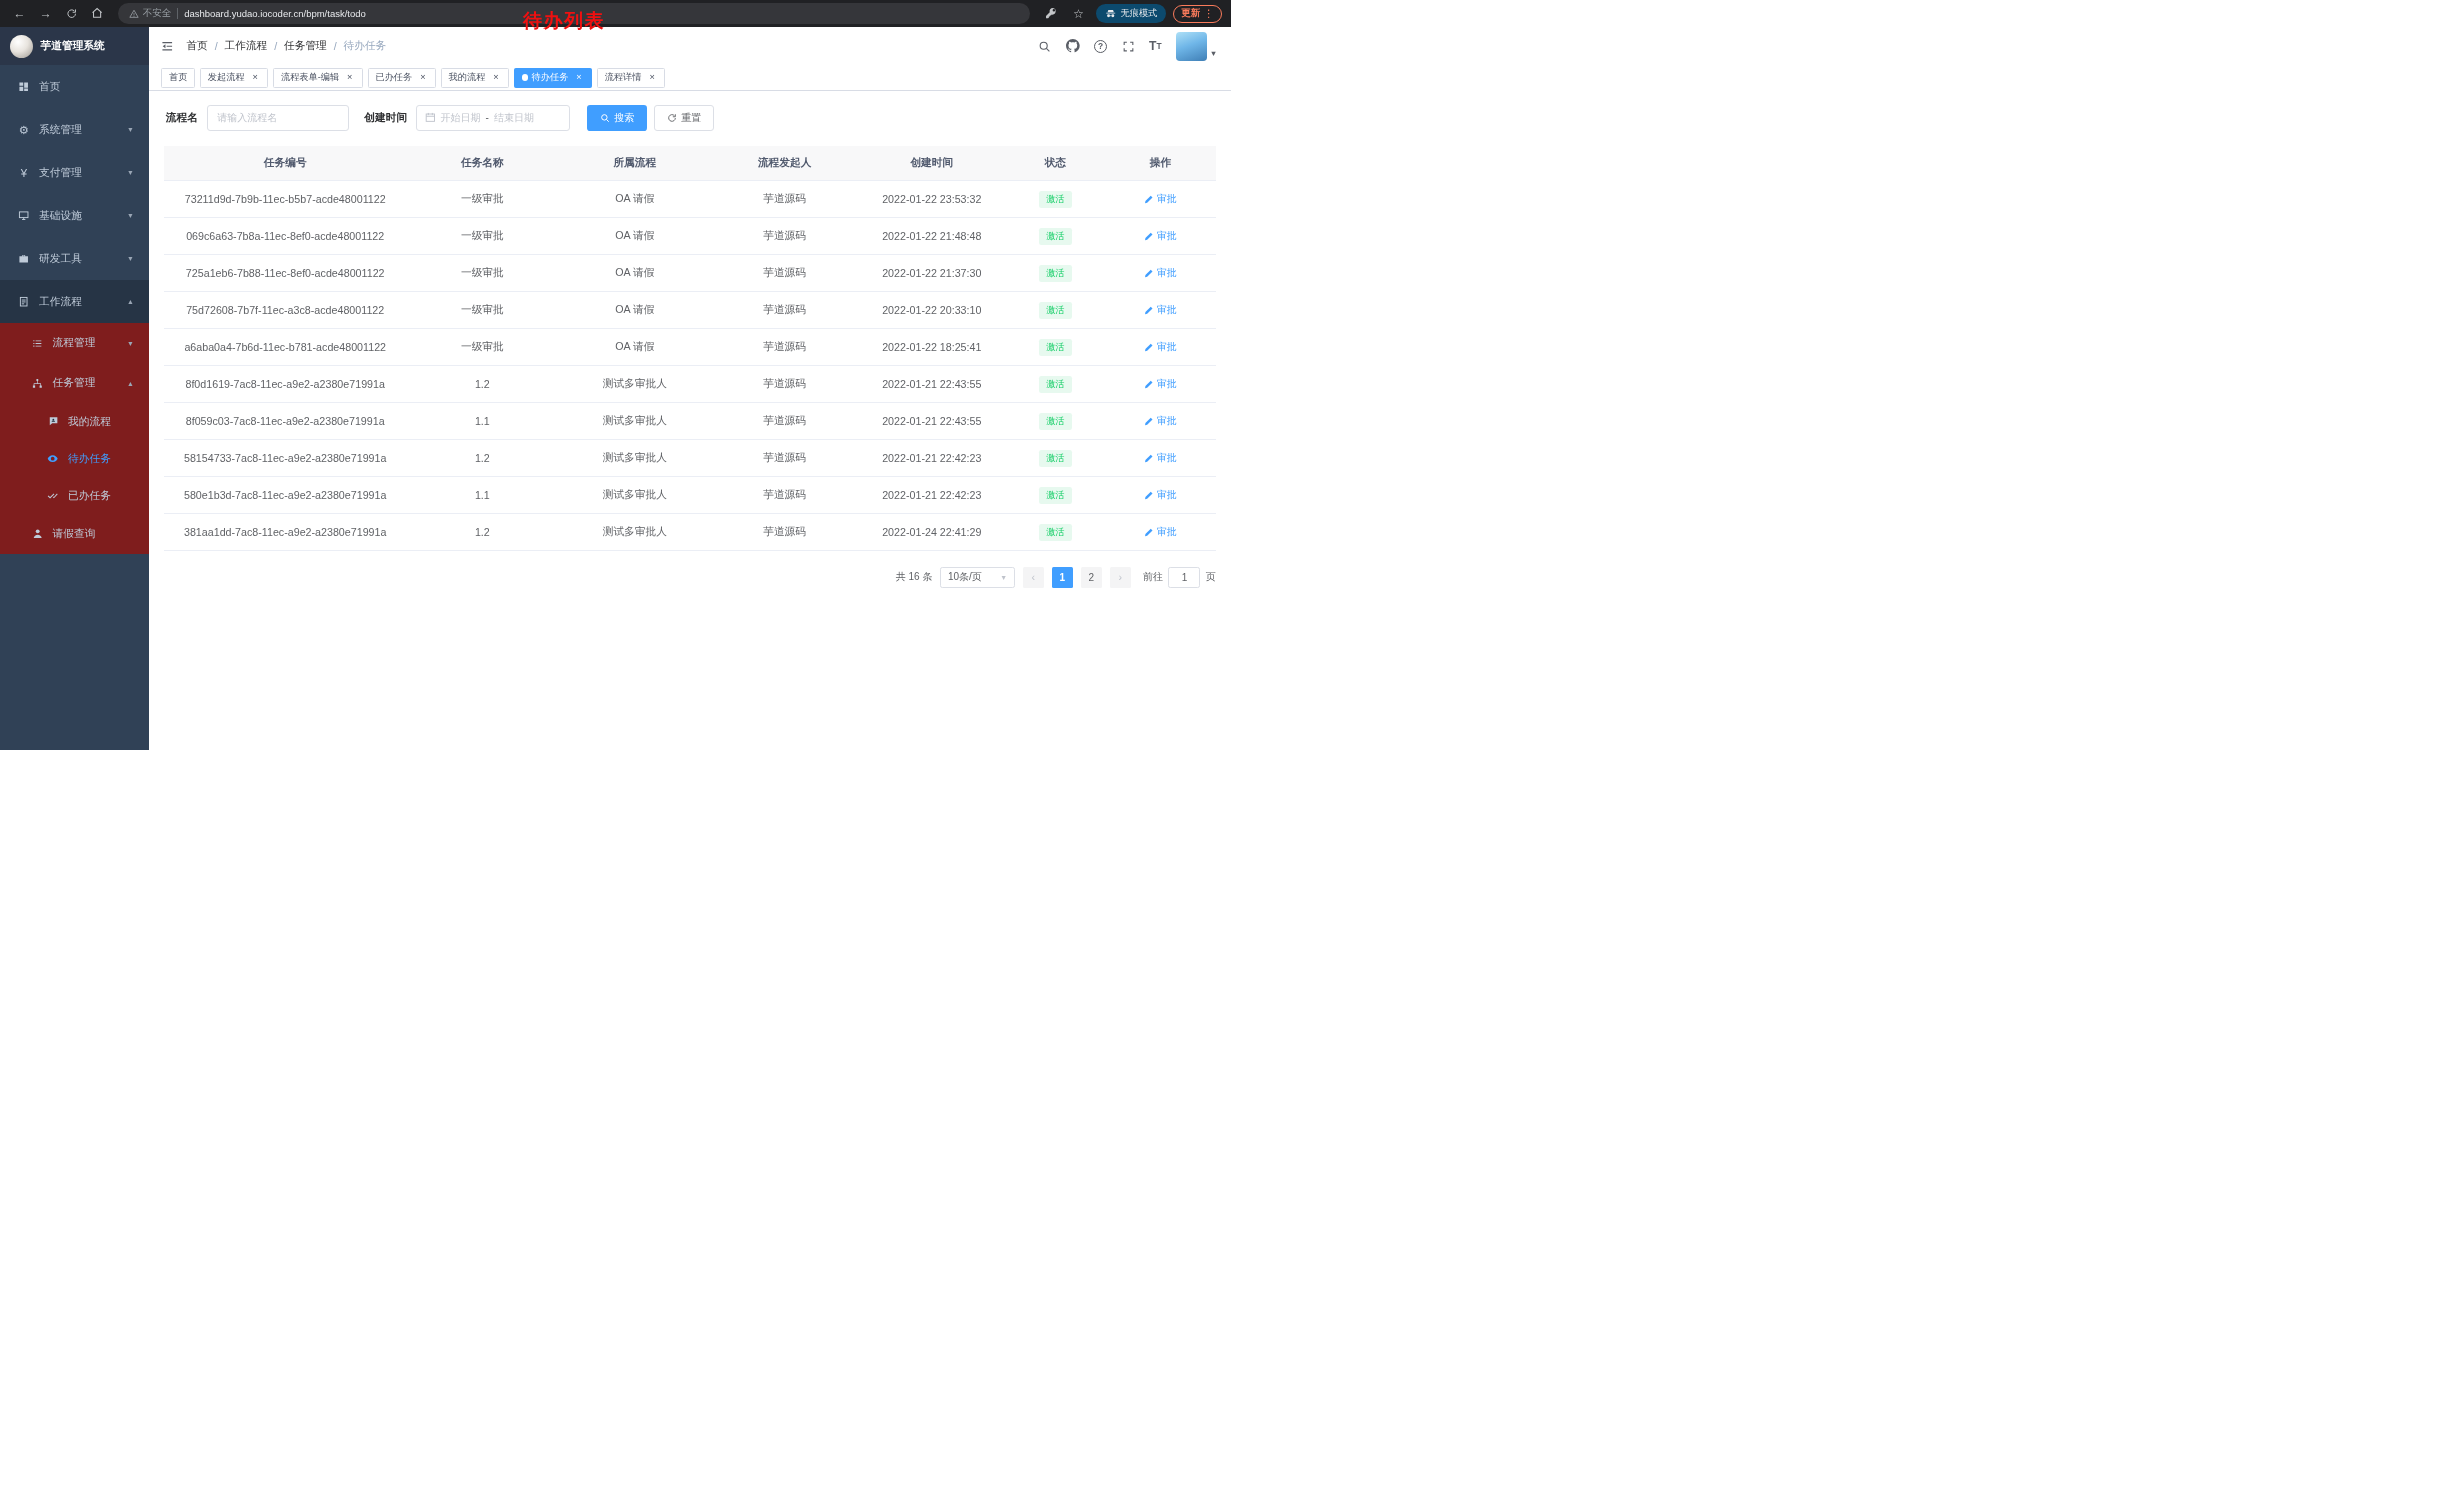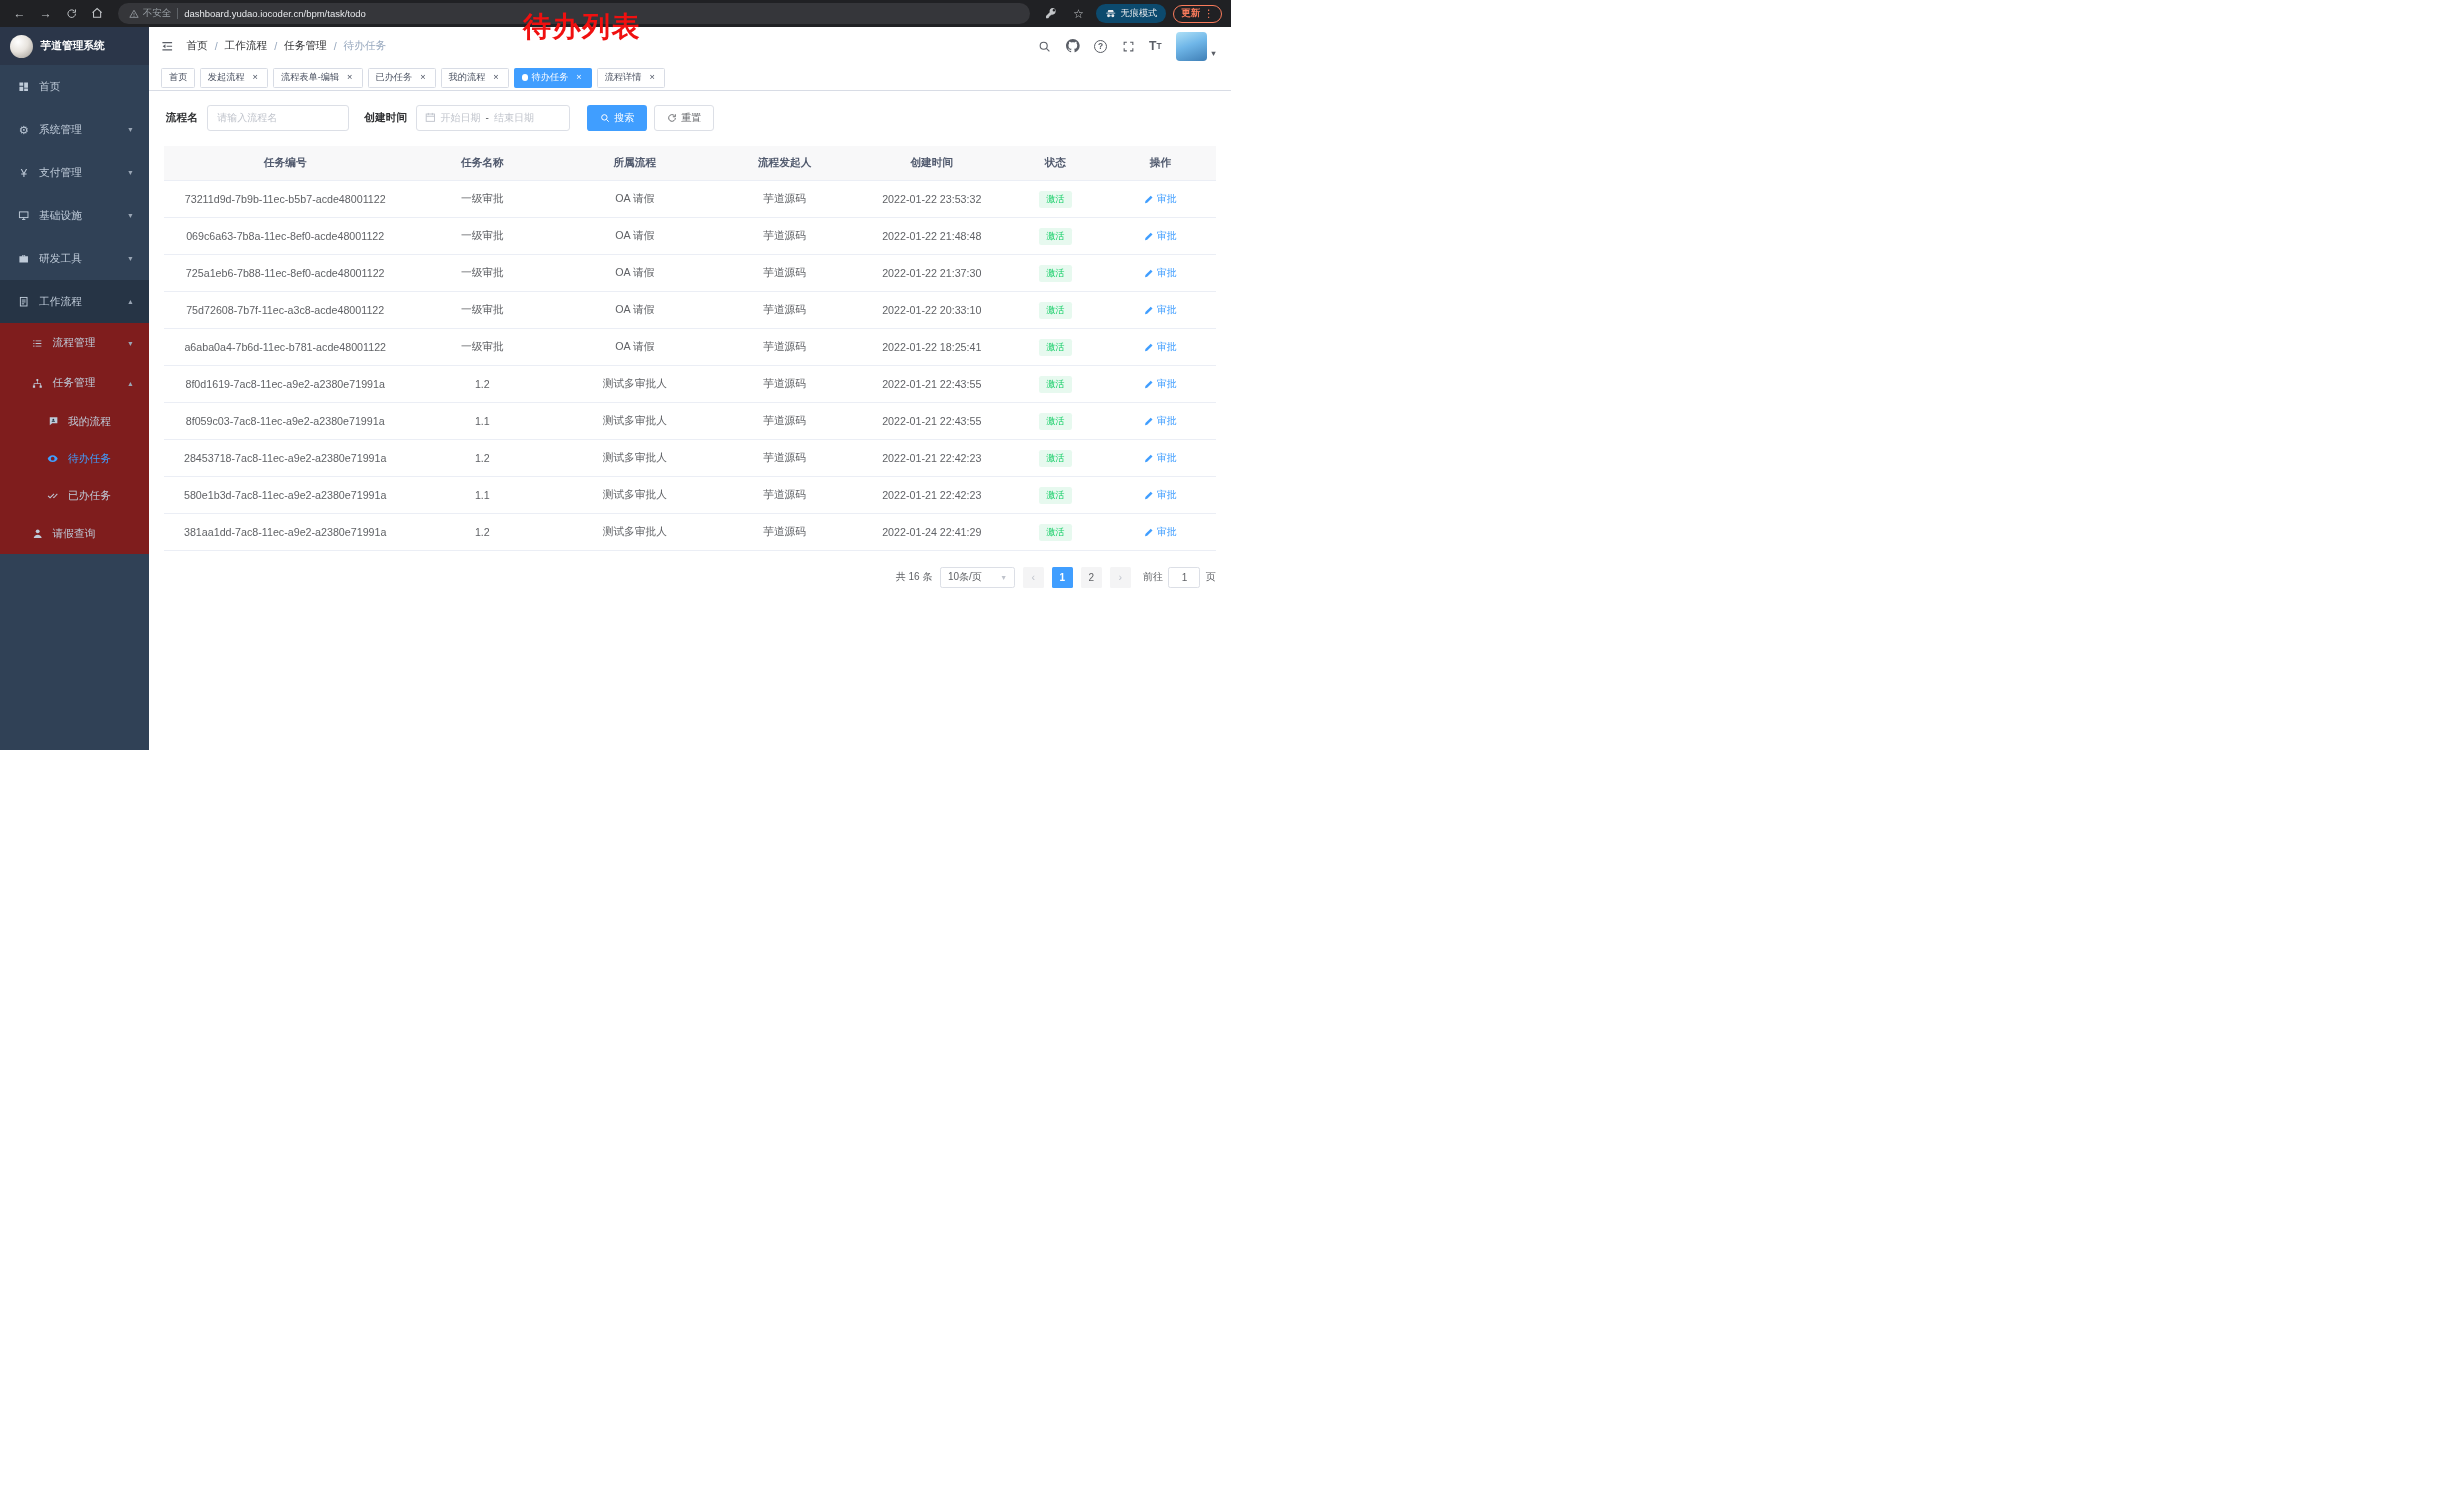--- a/index.html
+++ b/index.html
@@ -17,21 +17,21 @@
   .omni-url { color:#e8eaed; white-space:nowrap; overflow:hidden; }
   .chrome-right { display:flex; align-items:center; gap:7.6px; flex:0 0 auto; color:#c3c6c9; }
   .incog-badge { display:flex; align-items:center; gap:4.6px; background:#0c4a6e; color:#e8eaed;
                  border-radius:10px; padding:3.1px 8.4px; font-size:9.2px; }
   .update-pill { display:flex; align-items:center; gap:3.1px; border:1.1px solid #fa7b5b; color:#fa7b5b;
                  border-radius:10.7px; padding:1.5px 6.9px; font-size:9.5px; font-weight:700; cursor:pointer; }
   .update-pill .cdots { font-size:10.7px; font-weight:400; }
 
   
   .annotation { position:absolute; top:7.6px; left:523px; z-index:1000; pointer-events:none;
-                font-size:28px; font-weight:900; color:#f01010; letter-spacing:1.5px; }
+                font-size:19px; font-weight:900; color:#f01010; letter-spacing:1.5px; }
 
   
   .app { display:flex; height:723px; }
 
   
   .sidebar { width:149px; flex:0 0 149px; background:#304156; color:#bfcbd9; overflow:hidden; }
   .logo-row { height:38px; display:flex; align-items:center; gap:7.6px; padding:0 10px;
               color:#fff; font-weight:700; font-size:10.7px; background:#2b3649; }
   .logo-img { width:23px; height:23px; border-radius:50%; flex:0 0 auto;
               background:radial-gradient(circle at 35% 30%, #ffffff 0%, #e8e4de 45%, #9b968f 100%); }
@@ -554,21 +554,21 @@
             <a class="action-link">
               <svg viewBox="0 0 16 16" width="9.2" height="9.2" fill="currentColor">
                     <path d="M11.8 1.2l3 3-9.3 9.3-3.7.7.7-3.7z"></path>
                   </svg>
               <span>审批</span>
             </a>
           </td>
         </tr>
 
         <tr>
-          <td>28453718-7ac8-11ec-a9e2-a2380e71991a</td>
+          <td>58154733-7ac8-11ec-a9e2-a2380e71991a</td>
           <td>1.2</td>
           <td>测试多审批人</td>
           <td>芋道源码</td>
           <td>2022-01-21 22:42:23</td>
           <td>
             <span class="tag-success">激活</span>
           </td>
           <td>
             <a class="action-link">
               <svg viewBox="0 0 16 16" width="9.2" height="9.2" fill="currentColor">

